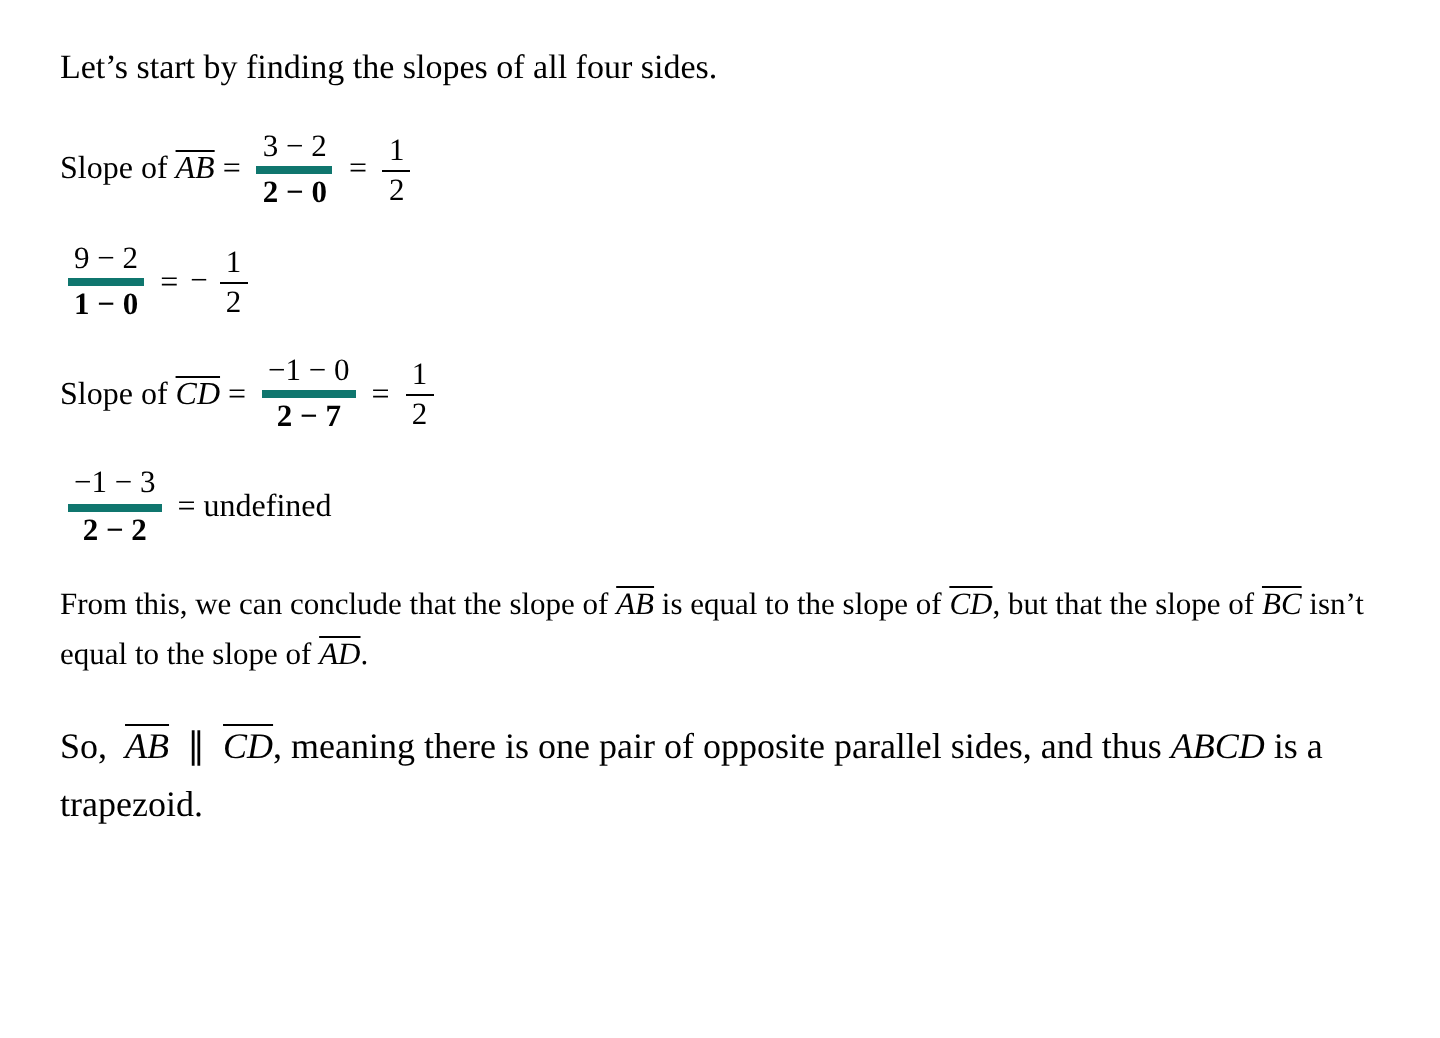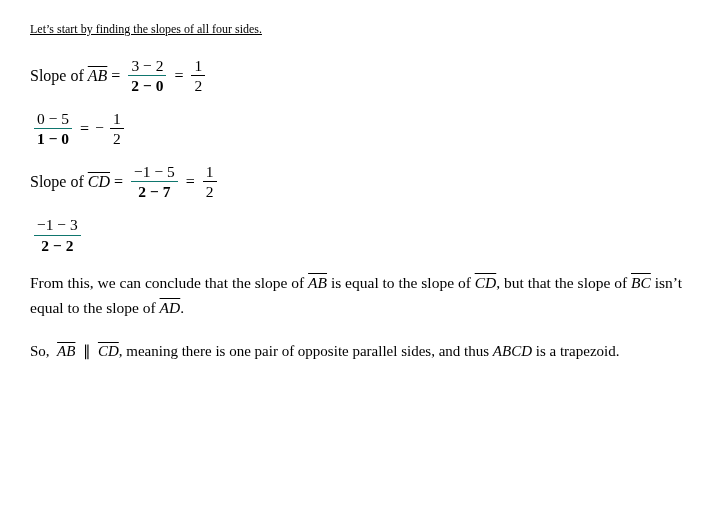--- a/index.html
+++ b/index.html
@@ -18,40 +18,39 @@
       padding: 20px 30px;
       line-height: 1.6;
     }
 
     .content-area {
       max-width: 660px;
     }
 
     .intro-text {
       margin-bottom: 18px;
-      font-size: 12px;
-      text-decoration: underline;
+      font-size: 17px;
     }
 
     .slope-label {
       white-space: nowrap;
     }
 
     .fraction {
       display: inline-flex;
       flex-direction: column;
       align-items: center;
       vertical-align: middle;
       margin: 0 4px;
       font-size: 15.5px;
       line-height: 1.1;
     }
 
     .fraction .numerator {
-      border-bottom: 1px solid #0f766e;
+      border-bottom: 4px solid #0f766e;
       padding: 0 3px 1px 3px;
       text-align: left;
       white-space: nowrap;
     }
 
     .fraction .denominator {
       padding: 1px 3px 0 3px;
       text-align: center;
       white-space: nowrap;
       font-weight: bold;
@@ -96,21 +95,21 @@
 
     .conclusion-text {
       margin-top: 6px;
       margin-bottom: 18px;
       font-size: 15.5px;
       line-height: 1.65;
     }
 
     .final-text {
       margin-top: 6px;
-      font-size: 15px;
+      font-size: 18px;
       line-height: 1.65;
     }
 
     .underline-word {
     }
   </style>
 </head>
 <body>
 
 <div class="content-area">
@@ -125,49 +124,50 @@
     </span>
     <span class="equals">=</span>
     <span class="result-fraction">
       <span class="numerator">1</span>
       <span class="denominator">2</span>
     </span>
   </div>
 
   <div class="slope-row">
     <span class="fraction">
-      <span class="numerator">0 − 5</span>
+      <span class="numerator">9 − 2</span>
       <span class="denominator">1 − 0</span>
     </span>
     <span class="equals">=</span>
     <span style="margin: 0 2px; font-size:15.5px;">−</span>
     <span class="result-fraction">
       <span class="numerator">1</span>
       <span class="denominator">2</span>
     </span>
   </div>
 
   <div class="slope-row">
     <span class="slope-label">Slope of <span class="overline">CD</span> =&nbsp;</span>
     <span class="fraction">
-      <span class="numerator">−1 − 5</span>
+      <span class="numerator">−1 − 0</span>
       <span class="denominator">2 − 7</span>
     </span>
     <span class="equals">=</span>
     <span class="result-fraction">
       <span class="numerator">1</span>
       <span class="denominator">2</span>
     </span>
   </div>
 
   <div class="slope-row">
     <span class="fraction">
       <span class="numerator">−1 − 3</span>
       <span class="denominator">2 − 2</span>
     </span>
+    <span class="equals">= undefined</span>
   </div>
 
   <p class="conclusion-text">
     From this, we can conclude that the <span class="underline-word">slope</span> of <span class="overline">AB</span> is equal to the slope of <span class="overline">CD</span>, but that the slope of <span class="overline">BC</span> isn’t equal to the slope of <span class="overline">AD</span>.
   </p>
 
   <p class="final-text">
     So,&nbsp;&nbsp;<span class="overline">AB</span>&nbsp;&nbsp;∥&nbsp;&nbsp;<span class="overline">CD</span>, meaning there is one pair of opposite parallel sides, and thus <em>ABCD</em> is a trapezoid.
   </p>
 

